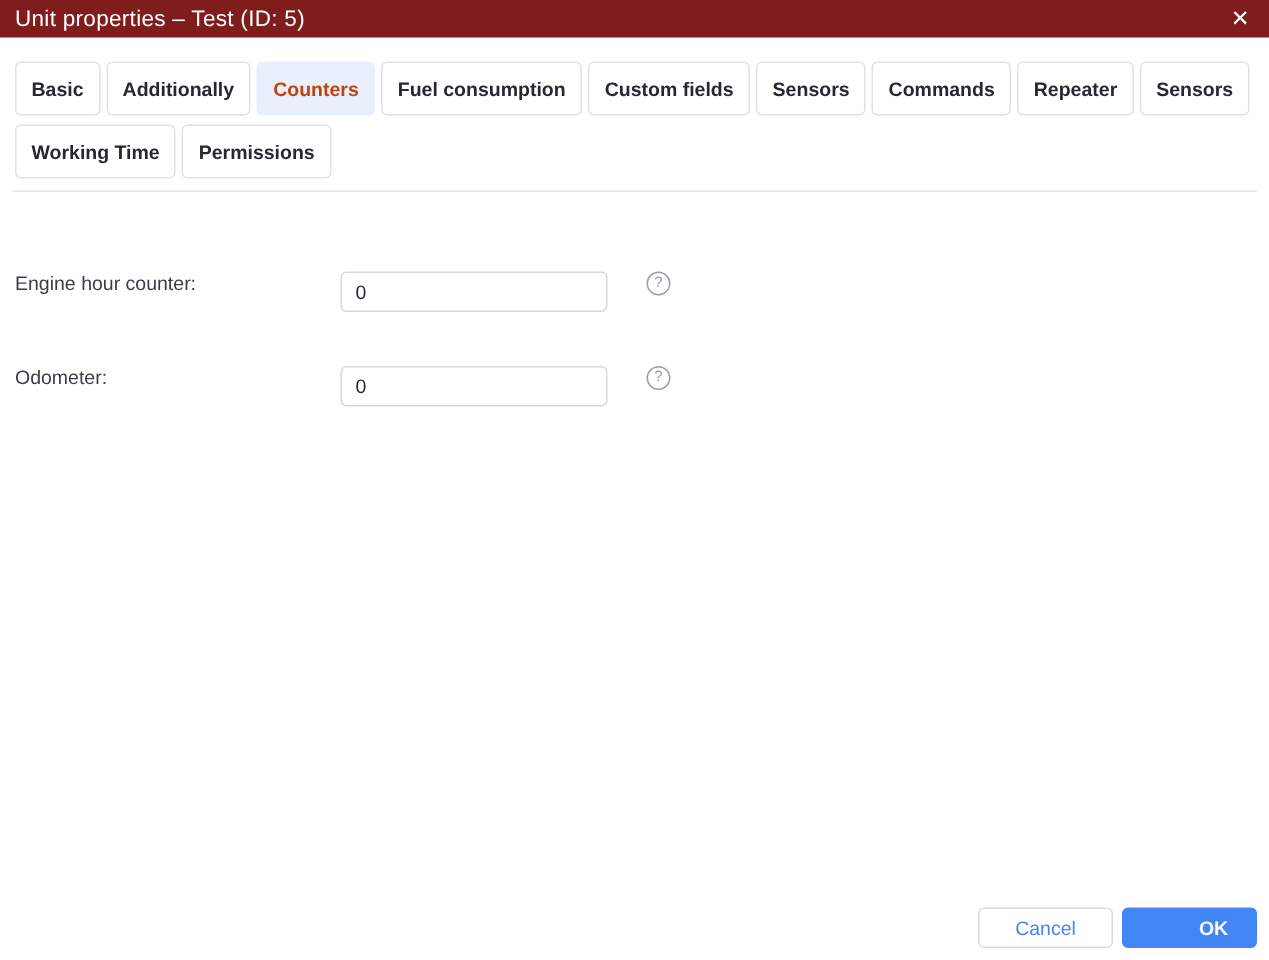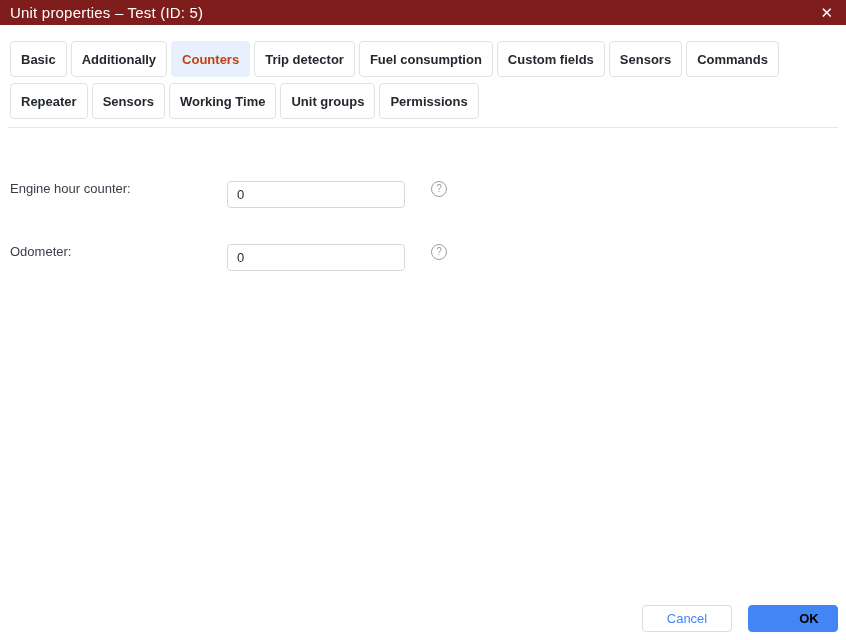--- a/index.html
+++ b/index.html
@@ -42,50 +42,48 @@
     font-size:13px;color:#1f2430;font-family:inherit;background:#fff;outline:none;
   }
   .help-icon{
     margin-left:26px;width:14px;height:14px;flex:0 0 auto;
     border:1px solid #9aa0a6;border-radius:50%;
     color:#9aa0a6;font-size:10px;line-height:1;
     display:flex;align-items:center;justify-content:center;cursor:pointer;
     user-select:none;
   }
   
-  .footer{position:absolute;right:8px;bottom:8px;display:flex;gap:16px;border-radius:10px;}
+  .footer{position:absolute;right:8px;bottom:8px;display:flex;gap:6px;border-radius:10px;}
   .btn{
     box-sizing:border-box;width:90px;height:27px;border-radius:4px;
     font-size:13px;display:flex;align-items:center;justify-content:center;
     cursor:pointer;font-family:inherit;user-select:none;
   }
   .btn-cancel{background:#ffffff;border:1px solid #dadce0;color:#4285f4;}
-  .btn-ok{background:#4285f4;border:1px solid #4285f4;color:#000000;font-weight:bold;padding-left:32px;}
+  .btn-ok{background:#4285f4;border:1px solid #4285f4;color:#ffffff;font-weight:bold;padding-left:32px;}
 </style>
 </head>
 <body>
 
 <div class="titlebar">
   <span class="title">Unit properties – Test (ID: 5)</span>
   <span class="close-btn">✕</span>
 </div>
 
 <div class="tabs">
   <div class="tab">Basic</div>
   <div class="tab">Additionally</div>
   <div class="tab active">Counters</div>
-  <div class="tab">Trip detector</div>
   <div class="tab">Fuel consumption</div>
   <div class="tab">Custom fields</div>
   <div class="tab">Sensors</div>
   <div class="tab">Commands</div>
   <div class="tab">Repeater</div>
   <div class="tab">Sensors</div>
   <div class="tab">Working Time</div>
-  <div class="tab">Unit groups</div>
   <div class="tab">Permissions</div>
 </div>
 
 <div class="divider"></div>
 
 <div class="form">
   <div class="form-row">
     <span class="field-label">Engine hour counter:</span>
     <input class="text-input" type="text" value="0" style="">
     <span class="help-icon">?</span>

